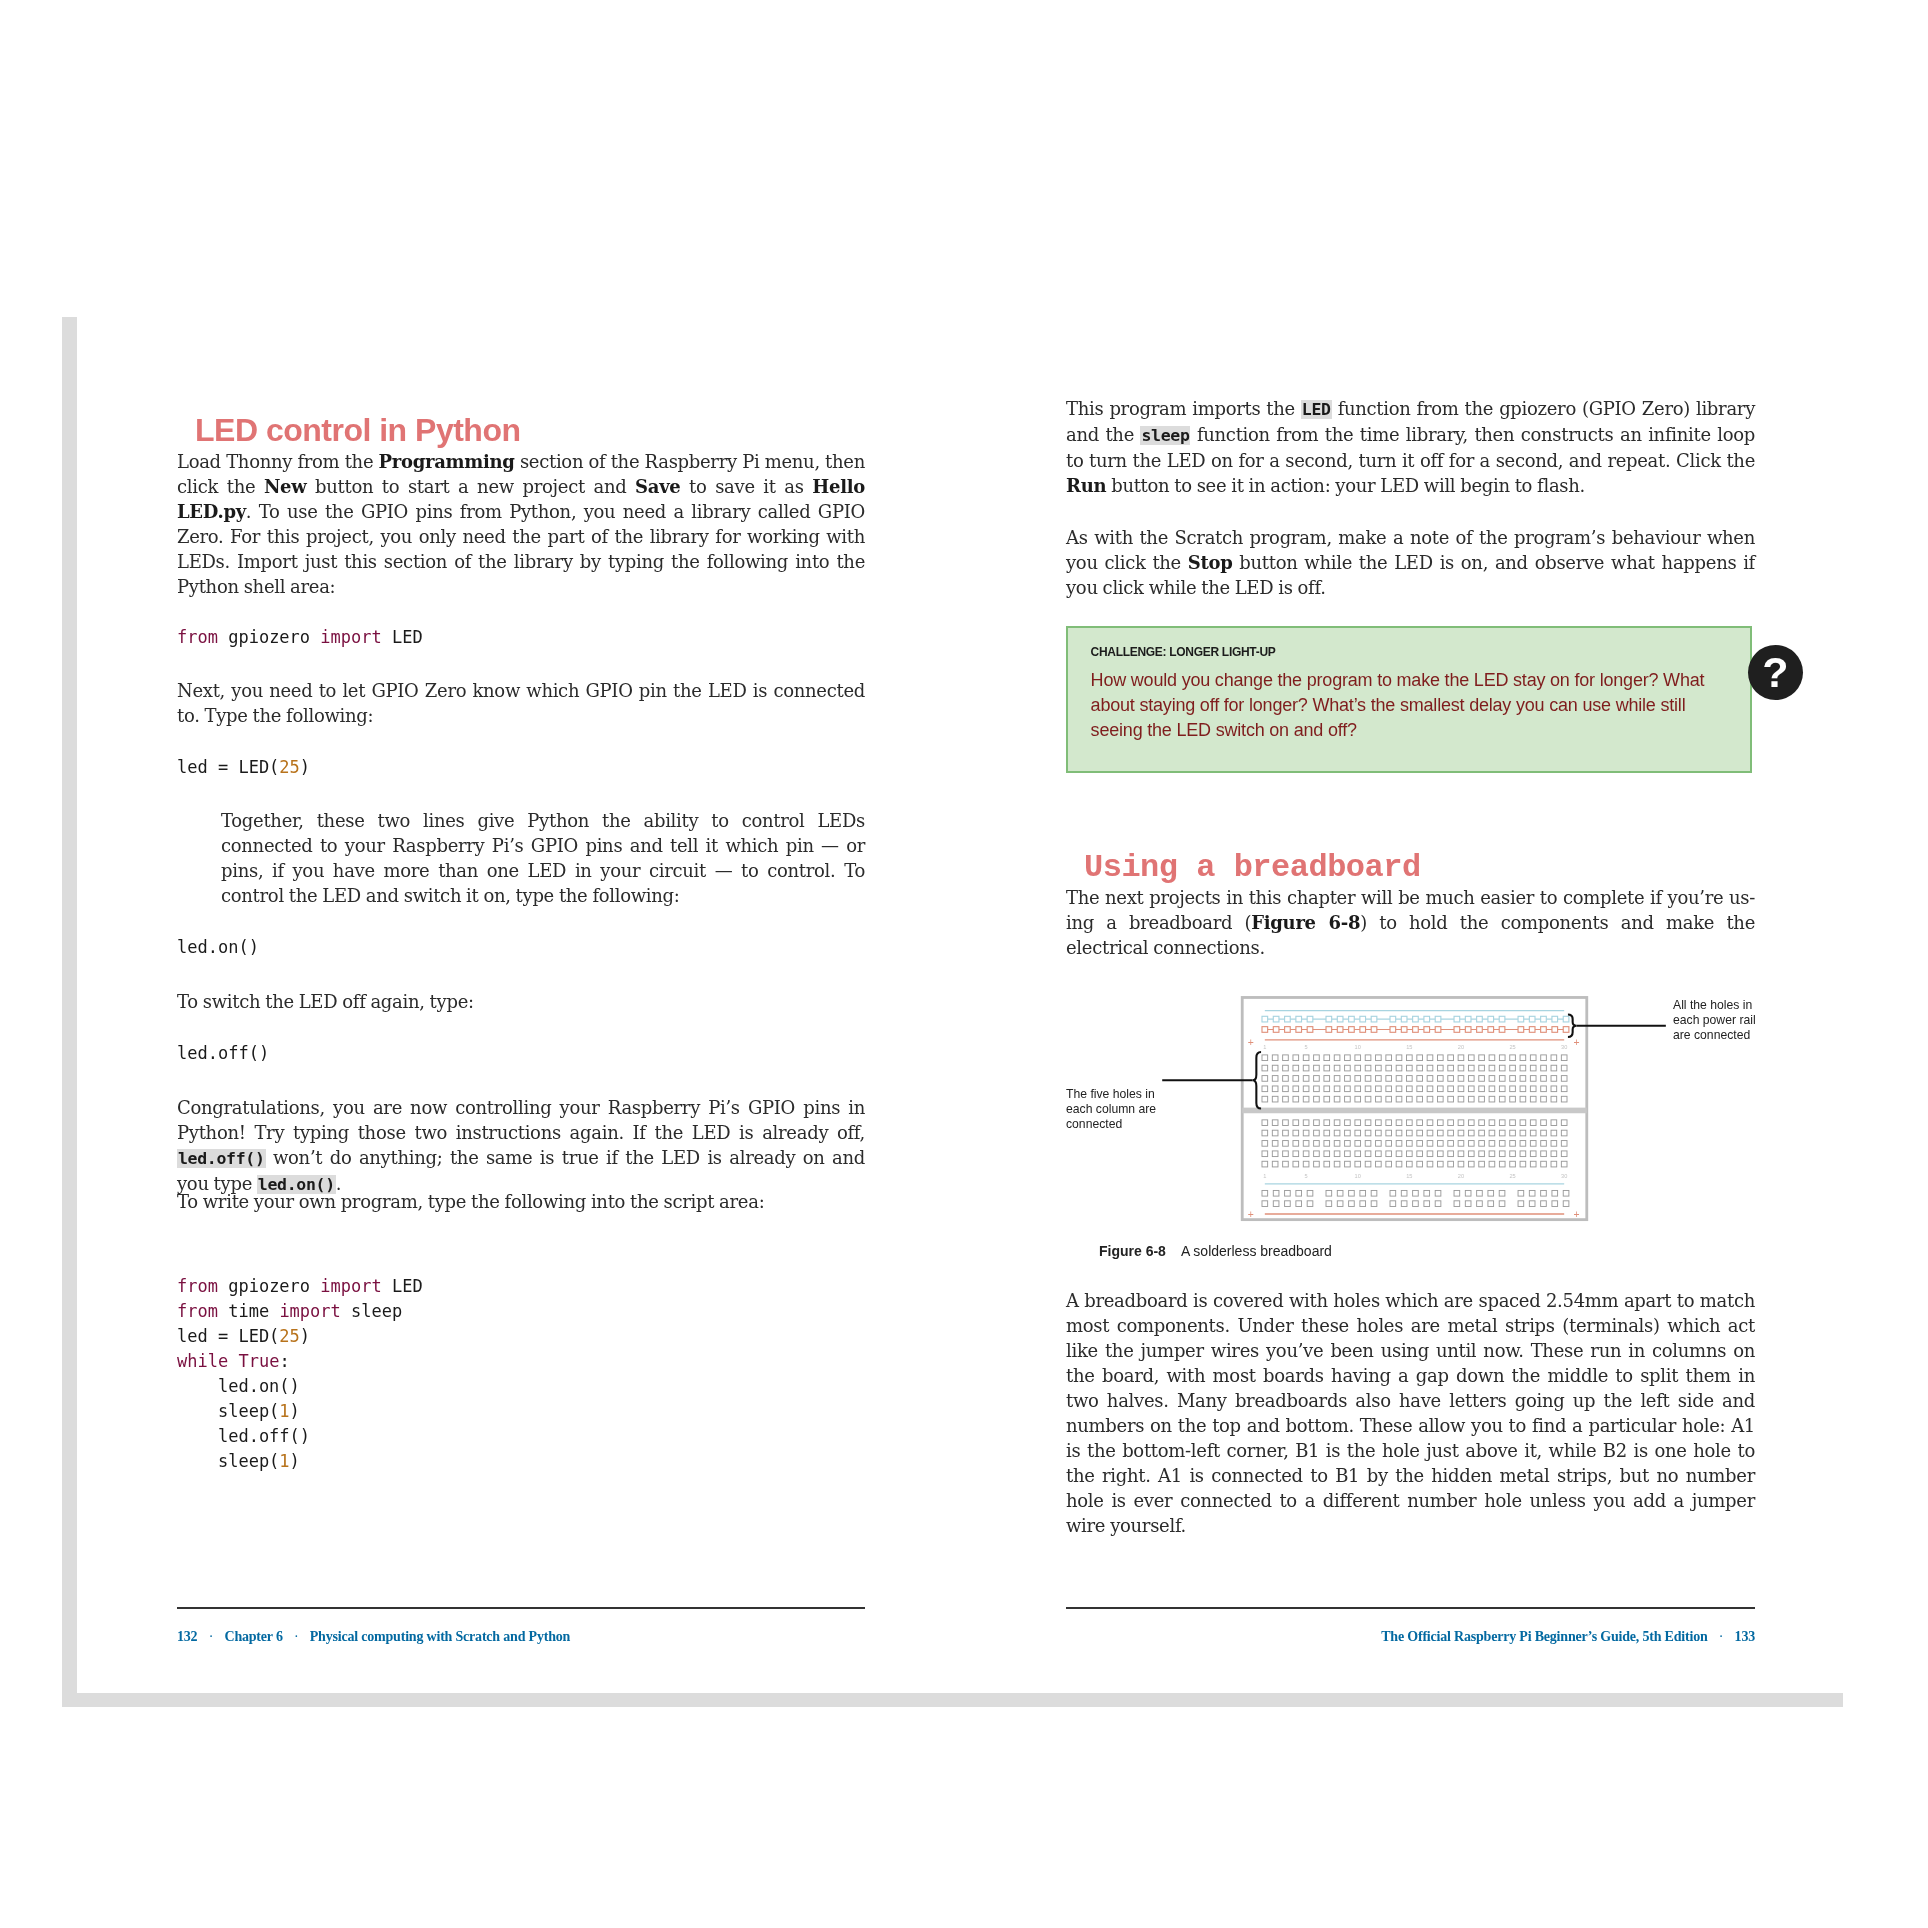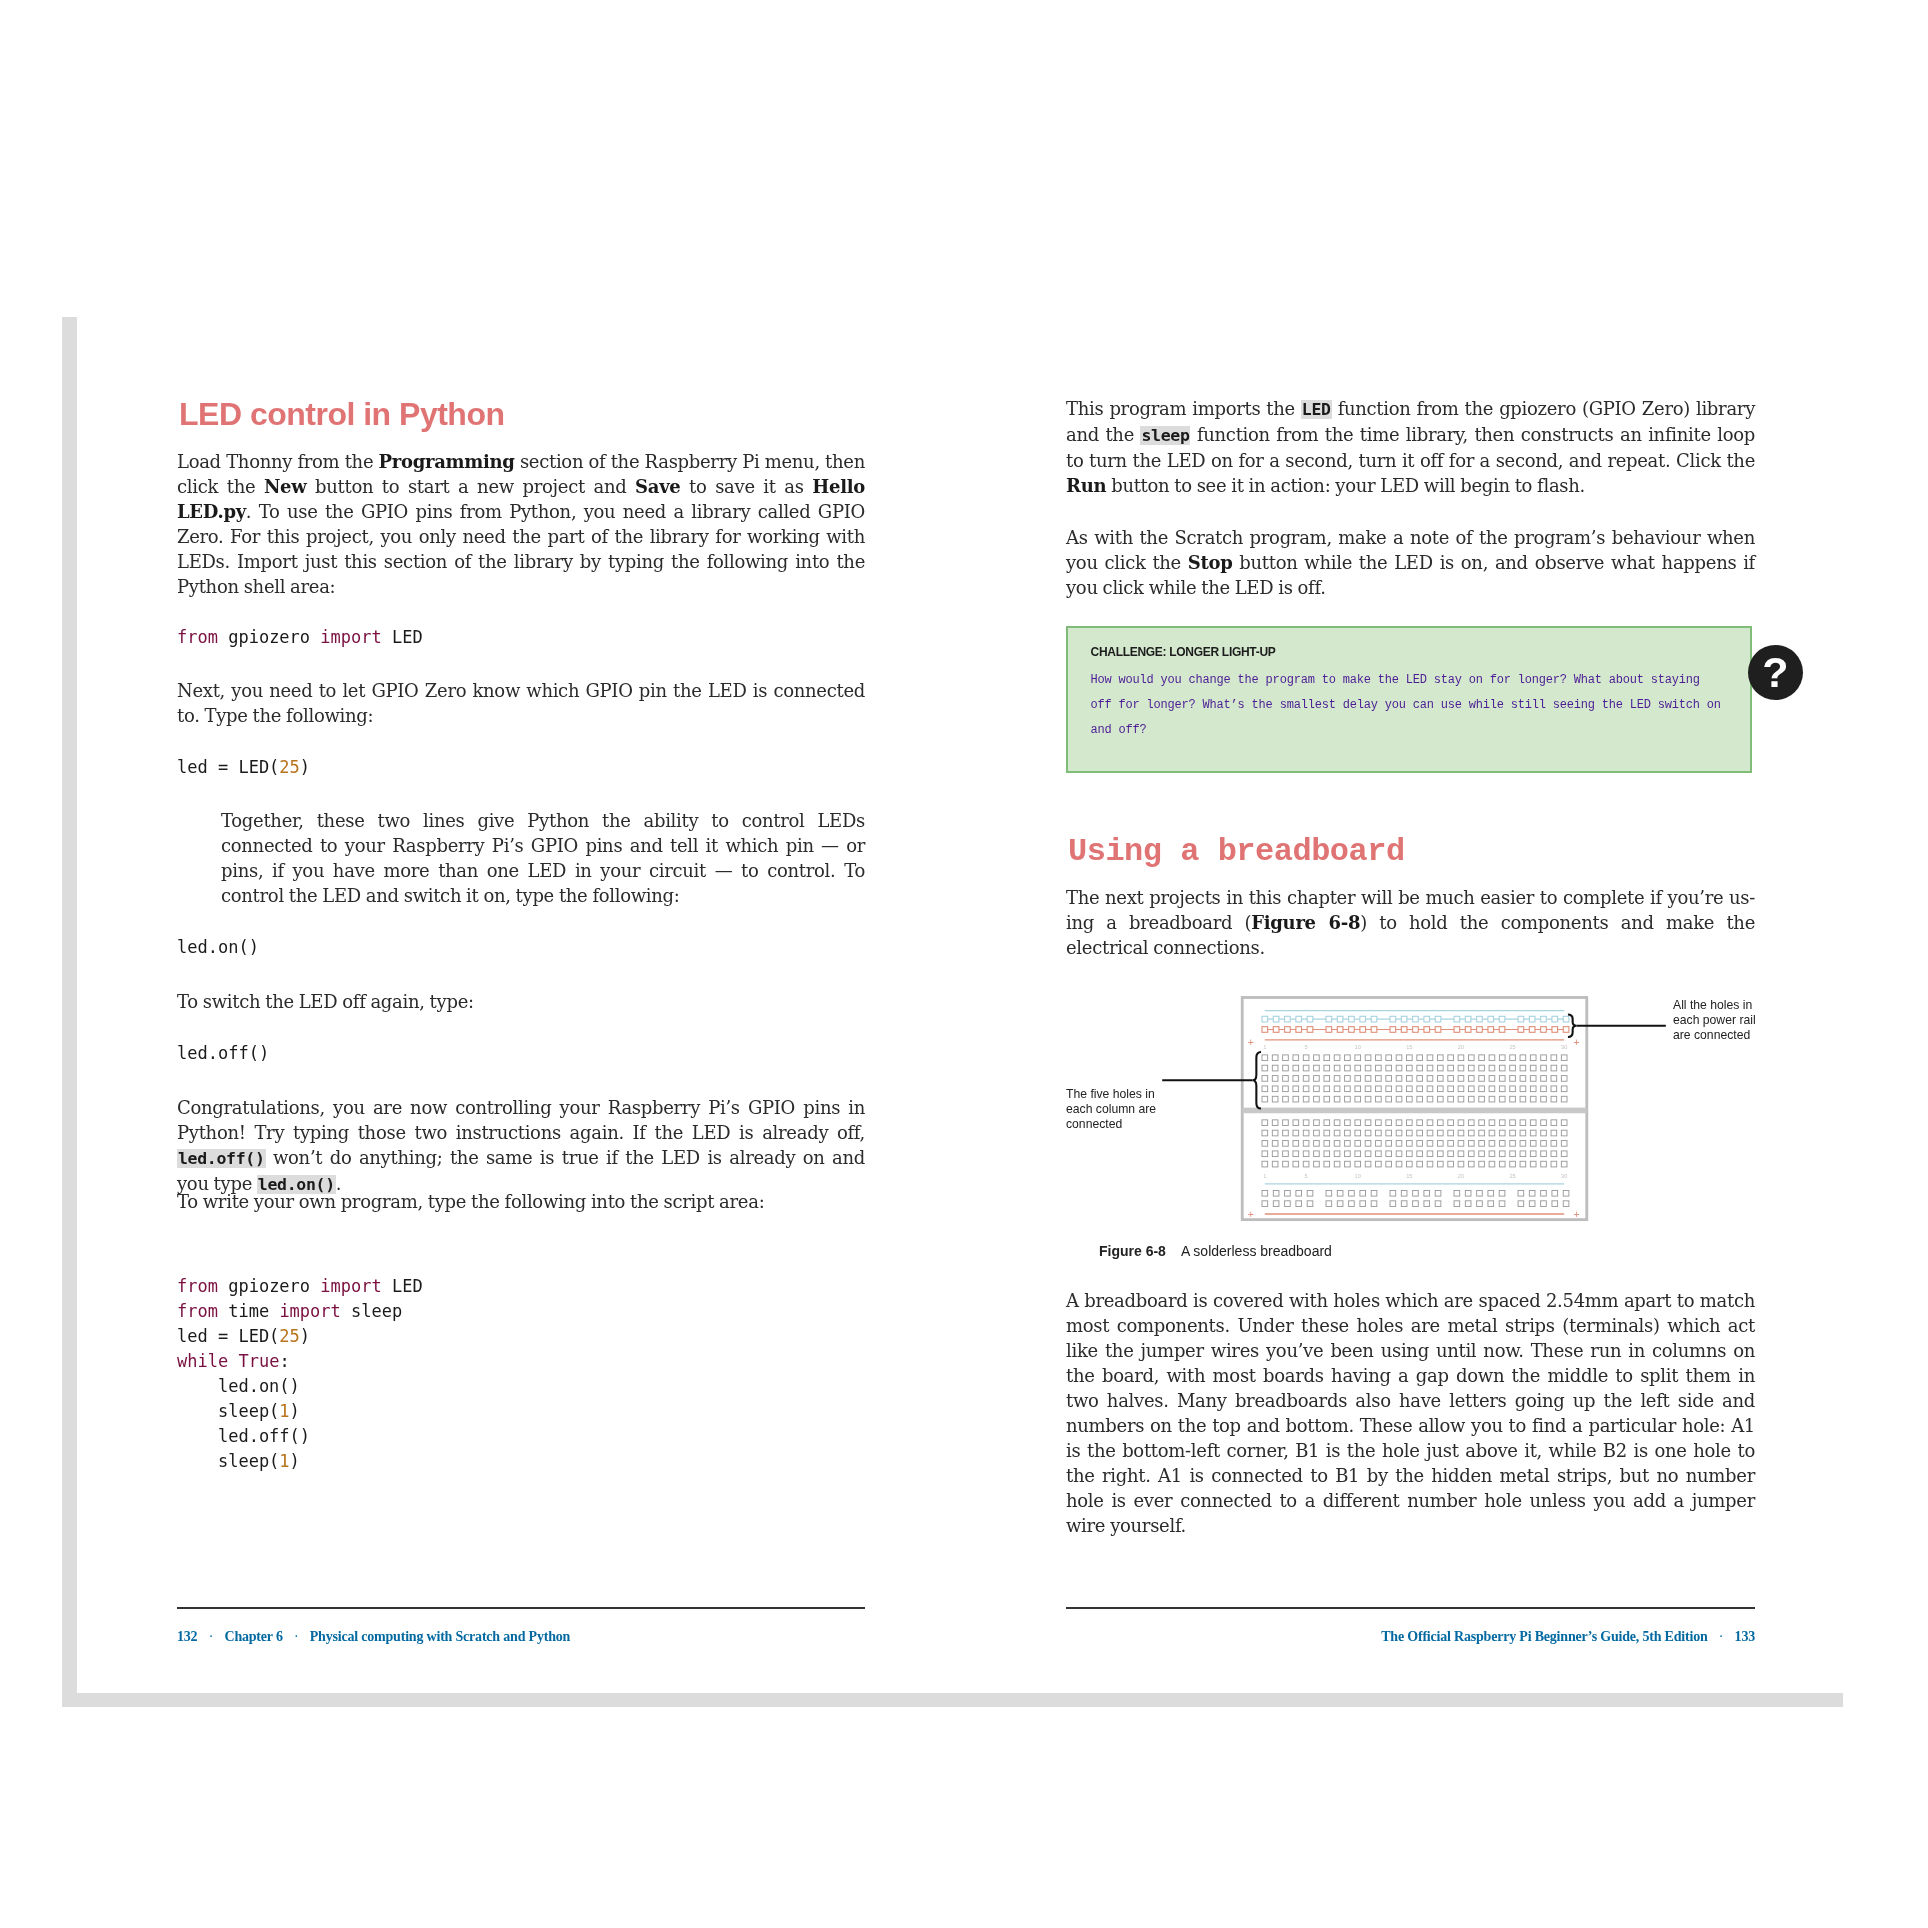--- a/index.html
+++ b/index.html
@@ -6,30 +6,30 @@
   body { width: 1928px; height: 1928px; position: relative; overflow: hidden; }
   .frame-left { position: absolute; left: 62px; top: 317px; width: 15px; height: 1390px; background: #dcdcdc; }
   .frame-bottom { position: absolute; left: 62px; top: 1693px; width: 1781px; height: 14px; background: #dcdcdc; }
 
   .col { position: absolute; top: 377px; }
   .col-left { left: 177px; width: 688px; }
   .col-right { left: 1066px; width: 689px; }
 
   .serif { font-family: "DejaVu Serif", "Liberation Serif", serif; font-size: 18px; line-height: 25px; color: #2b2b2b; text-align: justify; letter-spacing: -0.3px; word-spacing: -0.5px; }
   .serif b { font-weight: bold; color: #1a1a1a; }
-  .h2 { font-family: "Liberation Sans", sans-serif; font-weight: bold; font-size: 32px; color: #e07474; letter-spacing: -0.5px; margin: 2px; position: absolute; }
+  .h2 { font-family: "Liberation Sans", sans-serif; font-weight: bold; font-size: 32px; color: #e07474; letter-spacing: -0.5px; margin: 18px; position: absolute; }
   p.para { margin: 0; position: absolute; left: 0; right: 0; }
   .code { position: absolute; left: 0; font-family: "DejaVu Sans Mono", "Liberation Mono", monospace; font-size: 17px; line-height: 25px; color: #1a1a1a; white-space: pre; }
   .kw { color: #7a1040; }
   .num { color: #b8731c; }
   .ic { font-family: "DejaVu Sans Mono", "Liberation Mono", monospace; font-weight: bold; background: #dcdcdc; font-size: 16.5px; padding: 0 0.9px; color: #1a1a1a; }
 
   .challenge { position: absolute; left: 0; width: 686px; top: 249px; height: 147px; background: #d3e8cd; border: 2.8px solid #80bd78; box-sizing: border-box; padding: 17px 22.6px; }
   .challenge-title { font-family: "Liberation Sans", sans-serif; font-weight: bold; font-size: 12px; color: #1c1c1c; letter-spacing: -0.3px; margin: 0 0 9.4px 0; }
-  .challenge-body { font-family: Liberation Mono, monospace; font-size: 12px; line-height: 25px; color: #4c1d95; margin: 0; letter-spacing: -0.2px; }
+  .challenge-body { font-family: Liberation Sans, sans-serif; font-size: 18px; line-height: 25px; color: #7f1d1d; margin: 0; letter-spacing: -0.2px; }
   .qicon { position: absolute; left: 1748px; top: 645px; width: 55px; height: 55px; border-radius: 50%; background: #1f1f1f; color: #fff; font-family: "Liberation Sans", sans-serif; font-weight: bold; font-size: 43px; line-height: 55px; text-align: center; }
 
   .figure { position: absolute; left: 0; top: 612px; width: 697px; height: 273px; }
   .fig-caption { position: absolute; left: 0; top: 866px; font-family: "Liberation Sans", sans-serif; font-size: 14px; color: #222; padding-left: 33px; }
   .fig-caption .lbl { font-weight: bold; margin-right: 15px; }
   .annot { position: absolute; font-family: "Liberation Sans", sans-serif; font-size: 12.2px; line-height: 15px; color: #222; }
 
   .footer-rule { position: absolute; top: 1607px; height: 1.9px; background: #333; }
   .footer { position: absolute; top: 1629px; font-family: Liberation Serif, serif; font-weight: bold; font-size: 14px; color: #0369a1; white-space: pre; letter-spacing: -0.2px; }
   .footer .dot { margin: 0 11.3px; font-weight: normal; }

